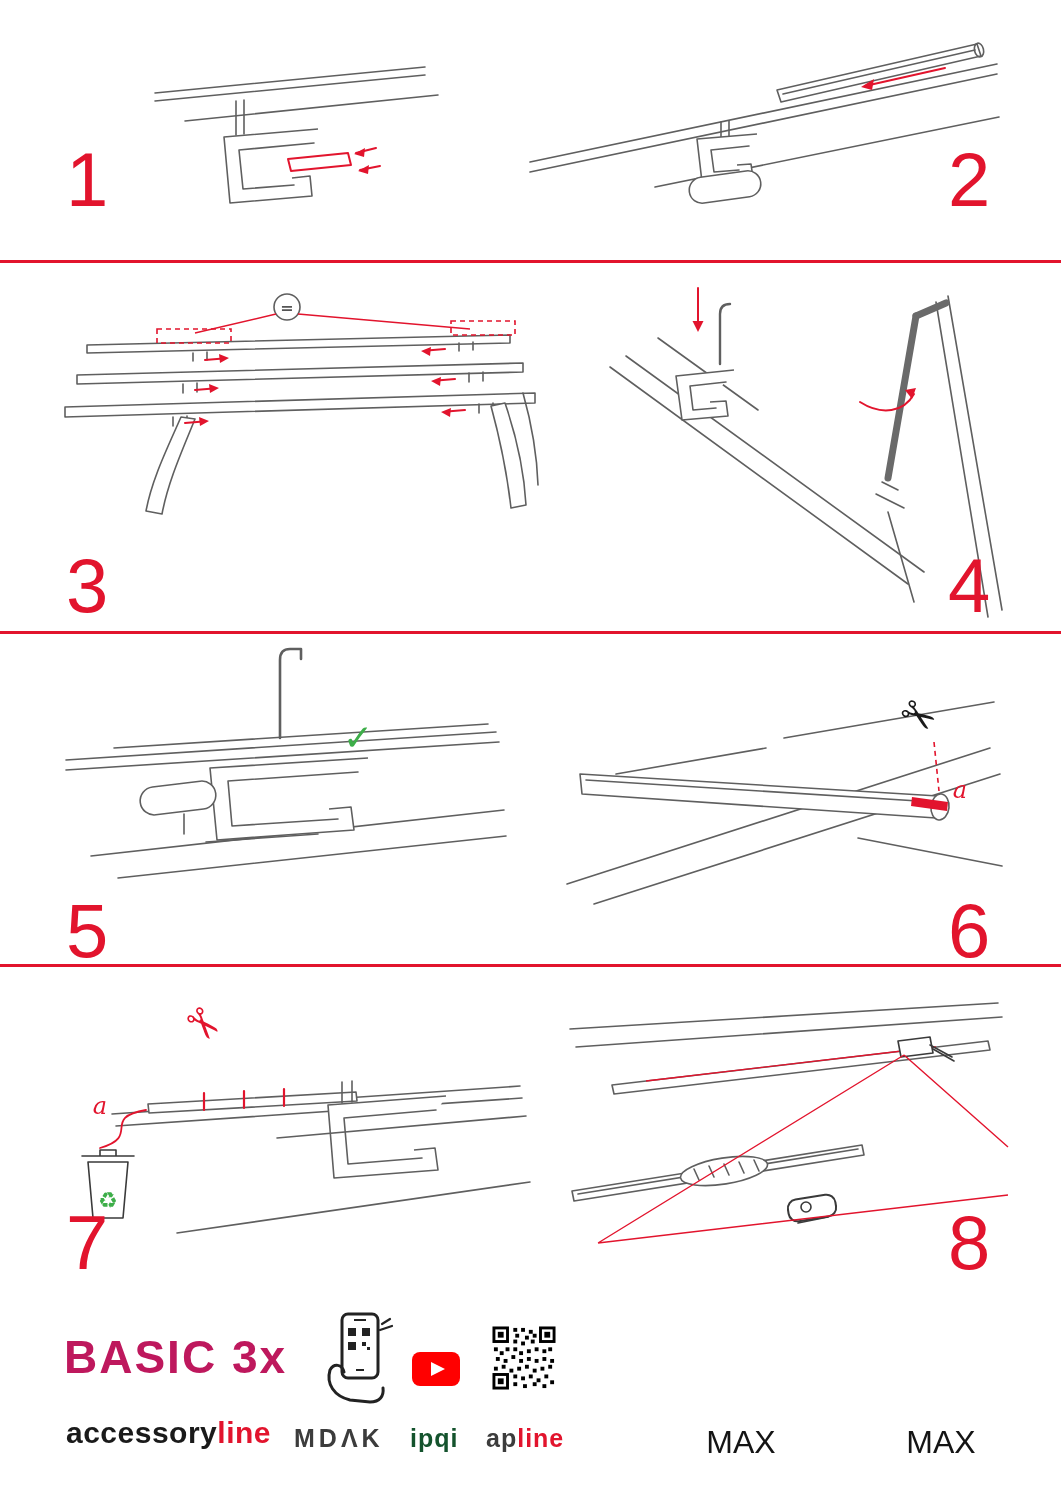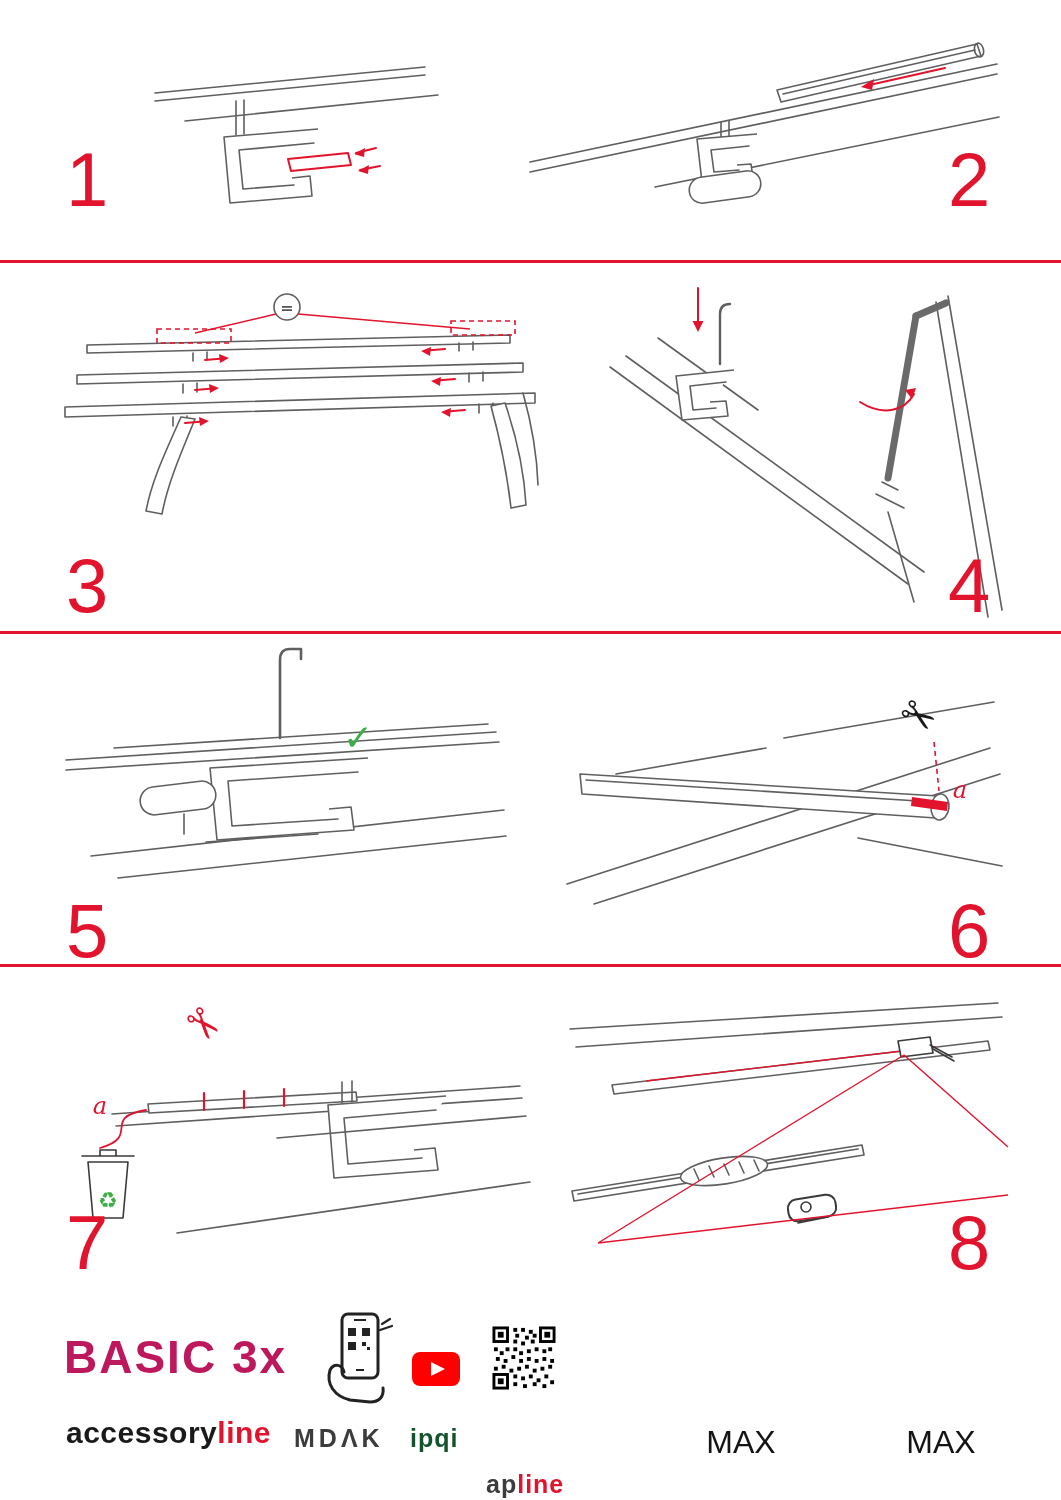--- a/index.html
+++ b/index.html
@@ -30,21 +30,21 @@
 
   
   .product { position:absolute; left:64px; top:1330px; font-size:46px; font-weight:bold;
              letter-spacing:2px; color:#be185d; }
   .brand   { position:absolute; left:66px; top:1416px; font-size:30px; font-weight:bold; letter-spacing:0.5px; }
   .brand-black { color:#1a1a1a; }
   .brand-red   { color:#e2142d; }
   .partner { position:absolute; font-size:25px; font-weight:bold; color:#3c3c3c; }
   .partner.mdak   { left:294px; top:1424px; letter-spacing:4px; }
   .partner.ipqi   { left:410px; top:1424px; color:#14532d; letter-spacing:1px; }
-  .partner.apline { left:486px; top:1424px; letter-spacing:1px;margin-top:46px; }
+  .partner.apline { left:486px; top:1424px; letter-spacing:1px; }
   .apline-red { color:#e2142d; }
   .max { position:absolute; width:118px; text-align:center; font-size:32px; color:#141414;
          font-family:"Liberation Sans", sans-serif; }
   .wt   { font:bold 23px "Liberation Sans", sans-serif; fill:#e2142d; text-anchor:middle; }
   .g60  { font:bold 13px "Liberation Sans", sans-serif; fill:#76b82a; text-anchor:middle; }
   .g120 { font:bold 13px "Liberation Sans", sans-serif; fill:#ef7d00; text-anchor:middle; }
   .gkmh { font:11px "Liberation Sans", sans-serif; fill:#444; text-anchor:middle; }
 </style>
 </head>
 <body>

